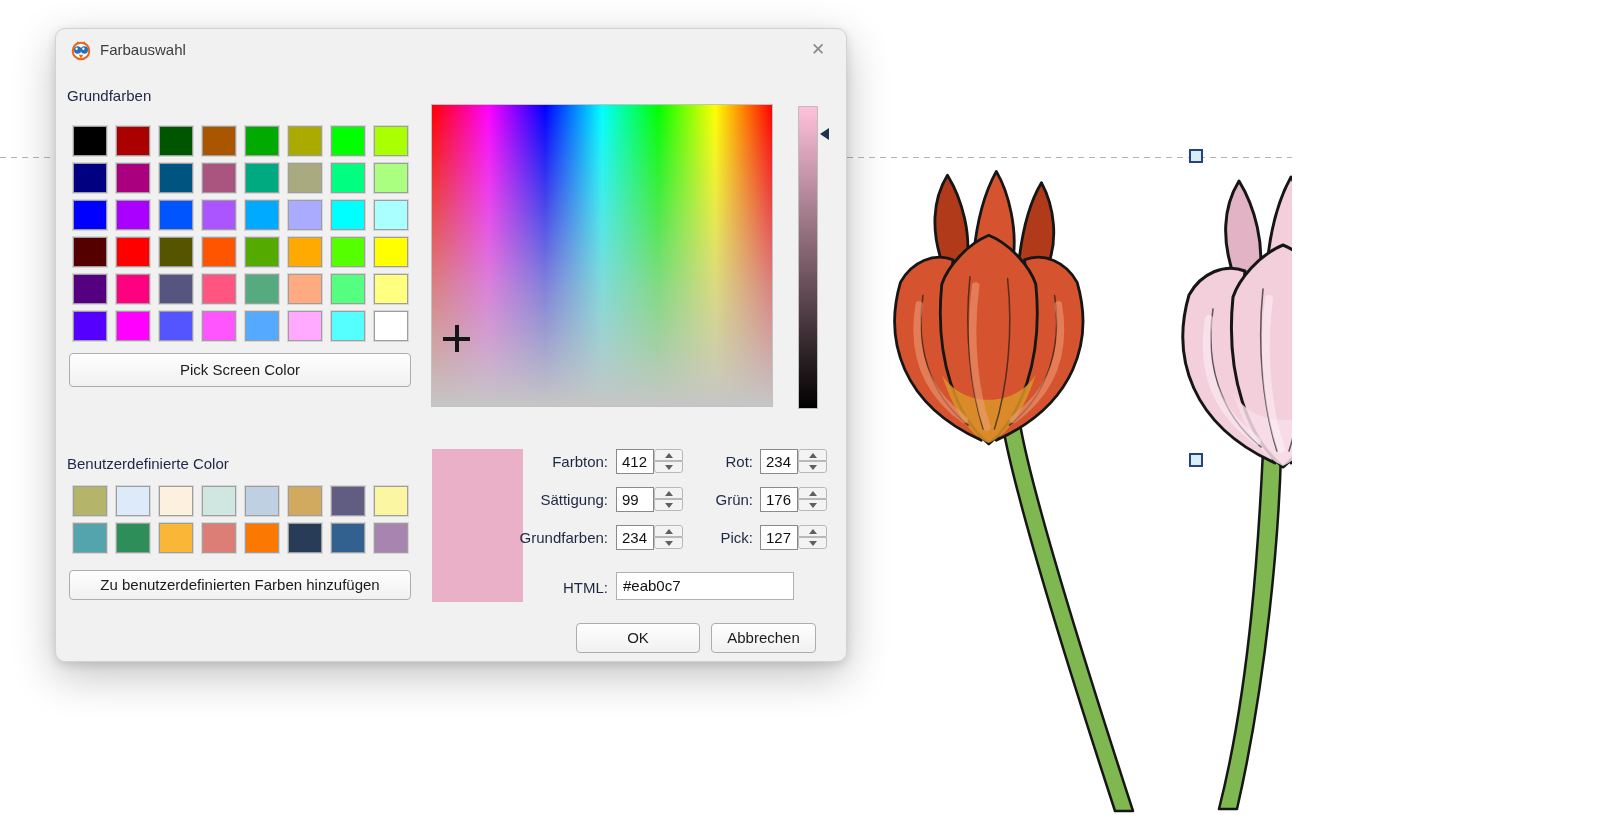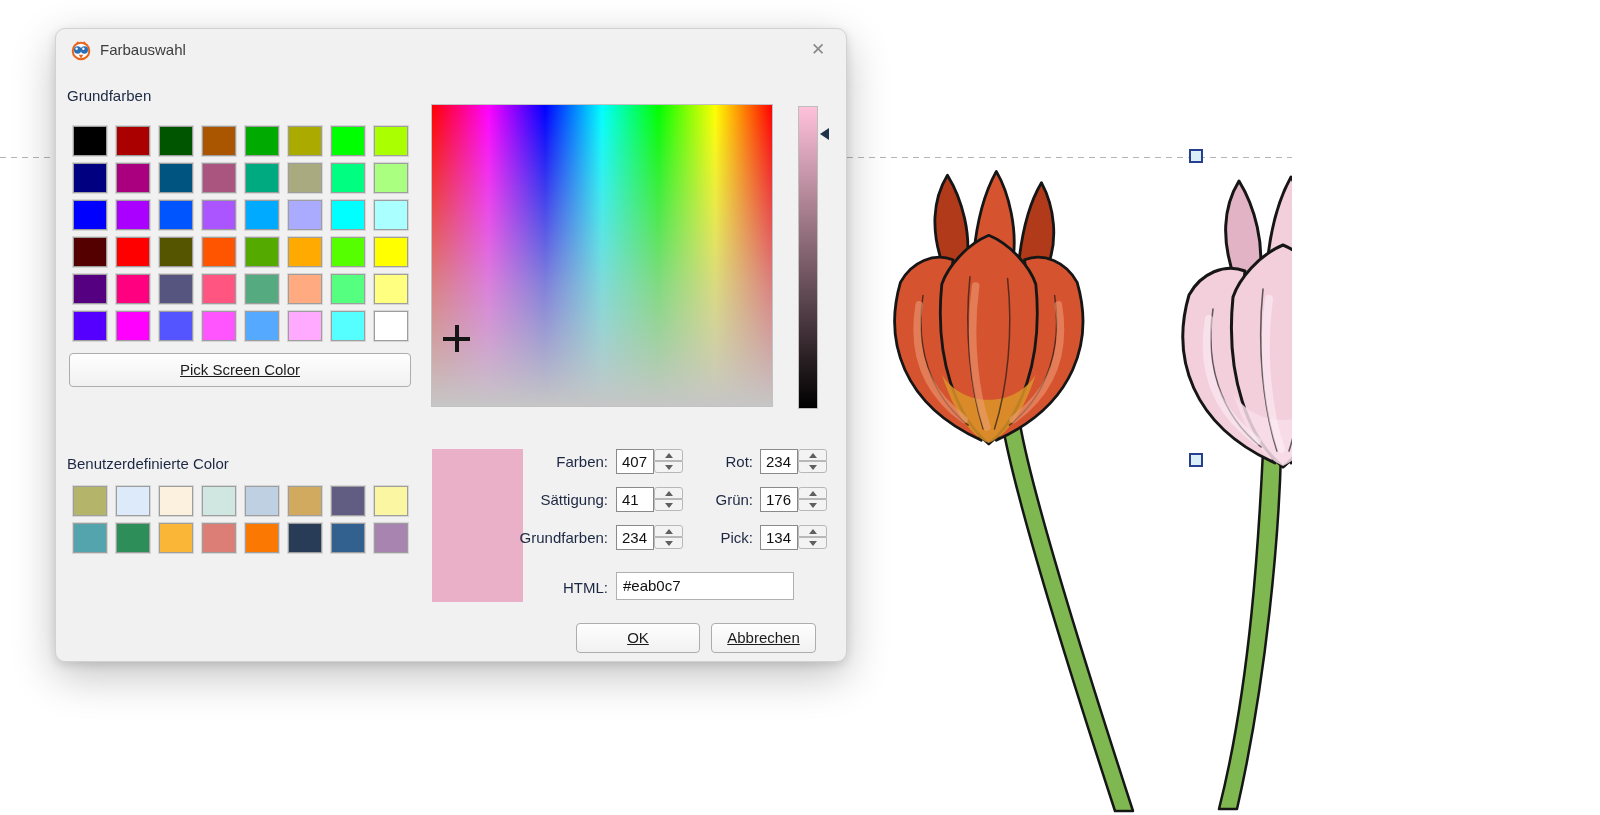--- a/index.html
+++ b/index.html
@@ -26,21 +26,21 @@
   .title-text{position:absolute;left:44px;top:0;height:42px;line-height:42px;
           font-size:15px;color:#3d3d3d;}
   .close-btn{position:absolute;right:14px;top:7px;width:28px;height:28px;line-height:28px;
           text-align:center;font-size:17px;color:#8a8a8a;cursor:pointer;}
   .sec-label{position:absolute;font-size:15px;color:#1c2742;}
   .grid{position:absolute;}
   .swatch{position:absolute;width:34px;height:30px;box-sizing:border-box;
           border:1px solid #9e9e9e;box-shadow:0 0 0 1px #d6d6d6;cursor:pointer;}
   .dlg-btn{position:absolute;box-sizing:border-box;background:linear-gradient(#fefefe,#f1f1f1);
           border:1px solid #adadad;border-radius:4px;font-size:15px;color:#1b1b1b;
-          text-align:center;cursor:pointer;text-decoration:underline;}
+          text-align:center;cursor:pointer;}
   .gradient-box{position:absolute;left:375px;top:75px;width:342px;height:303px;
           box-sizing:border-box;border:1px solid #c2c2c2;cursor:crosshair;
           background:
             linear-gradient(to bottom, rgba(198,198,198,0) 0%, rgba(198,198,198,.65) 60%, rgba(198,198,198,1) 100%),
             linear-gradient(to right,#ff0000 0%,#ff00ff 16.6%,#0000ff 33.3%,#00ffff 50%,#00ff00 66.6%,#ffff00 83.3%,#ff0000 100%);}
   .cross{position:absolute;left:387px;top:296px;width:27px;height:27px;cursor:crosshair;}
   .cross:before{content:"";position:absolute;left:12px;top:0;width:4px;height:27px;background:#151515;}
   .cross:after{content:"";position:absolute;left:0;top:12px;width:27px;height:4px;background:#151515;}
   .vslider{position:absolute;left:742px;top:77px;width:20px;height:303px;box-sizing:border-box;
           border:1px solid #bdbdbd;cursor:pointer;}
@@ -231,51 +231,52 @@
         <div class="swatch" style="left: 0px; top: 37px; background: rgb(84, 164, 173);"></div>
         <div class="swatch" style="left: 43px; top: 37px; background: rgb(46, 142, 89);"></div>
         <div class="swatch" style="left: 86px; top: 37px; background: rgb(249, 182, 55);"></div>
         <div class="swatch" style="left: 129px; top: 37px; background: rgb(220, 126, 118);"></div>
         <div class="swatch" style="left: 172px; top: 37px; background: rgb(251, 121, 3);"></div>
         <div class="swatch" style="left: 215px; top: 37px; background: rgb(41, 60, 87);"></div>
         <div class="swatch" style="left: 258px; top: 37px; background: rgb(50, 97, 143);"></div>
         <div class="swatch" style="left: 301px; top: 37px; background: rgb(168, 132, 177);"></div>
       </div>
 
+    <div class="dlg-btn" style="left:13px;top:541px;width:342px;height:30px;line-height:28px">Zu benutzerdefinierten Farben hinzufügen</div>
 
     <div class="gradient-box"></div>
     <div class="cross"></div>
     <div class="vslider" id="value-slider" style="background: linear-gradient(rgb(255, 193, 218), rgb(0, 0, 0));"></div>
     <div class="slider-arrow"></div>
 
     <div class="preview" id="preview-swatch" style="background: rgb(234, 176, 199);"></div>
 
-    <span class="flabel" style="left:388px;top:420px;width:164px">Farben:</span>
-    <span class="fval" style="left:560px;top:420px">407</span>
+    <span class="flabel" style="left:388px;top:420px;width:164px">Farbton:</span>
+    <span class="fval" style="left:560px;top:420px">412</span>
     <span class="spin" style="left:598px;top:420px">
       <span class="sbtn up">
           <i></i>
         </span>
       <span class="sbtn dn">
           <i></i>
         </span>
     </span>
     <span class="flabel" style="left:640px;top:420px;width:57px">Rot:</span>
     <span class="fval" style="left:704px;top:420px">234</span>
     <span class="spin" style="left:742px;top:420px">
       <span class="sbtn up">
           <i></i>
         </span>
       <span class="sbtn dn">
           <i></i>
         </span>
     </span>
 
     <span class="flabel" style="left:388px;top:458px;width:164px">Sättigung:</span>
-    <span class="fval" style="left:560px;top:458px">41</span>
+    <span class="fval" style="left:560px;top:458px">99</span>
     <span class="spin" style="left:598px;top:458px">
       <span class="sbtn up">
           <i></i>
         </span>
       <span class="sbtn dn">
           <i></i>
         </span>
     </span>
     <span class="flabel" style="left:640px;top:458px;width:57px">Grün:</span>
     <span class="fval" style="left:704px;top:458px">176</span>
@@ -292,21 +293,21 @@
     <span class="fval" style="left:560px;top:496px">234</span>
     <span class="spin" style="left:598px;top:496px">
       <span class="sbtn up">
           <i></i>
         </span>
       <span class="sbtn dn">
           <i></i>
         </span>
     </span>
     <span class="flabel" style="left:640px;top:496px;width:57px">Pick:</span>
-    <span class="fval" style="left:704px;top:496px">134</span>
+    <span class="fval" style="left:704px;top:496px">127</span>
     <span class="spin" style="left:742px;top:496px">
       <span class="sbtn up">
           <i></i>
         </span>
       <span class="sbtn dn">
           <i></i>
         </span>
     </span>
 
     <span class="flabel" style="left:388px;top:545px;width:164px;line-height:28px">HTML:</span>

